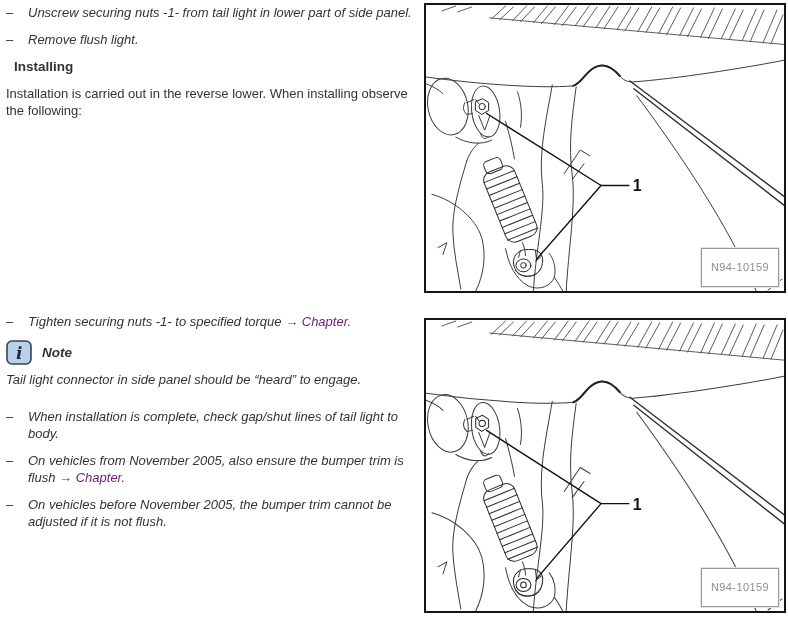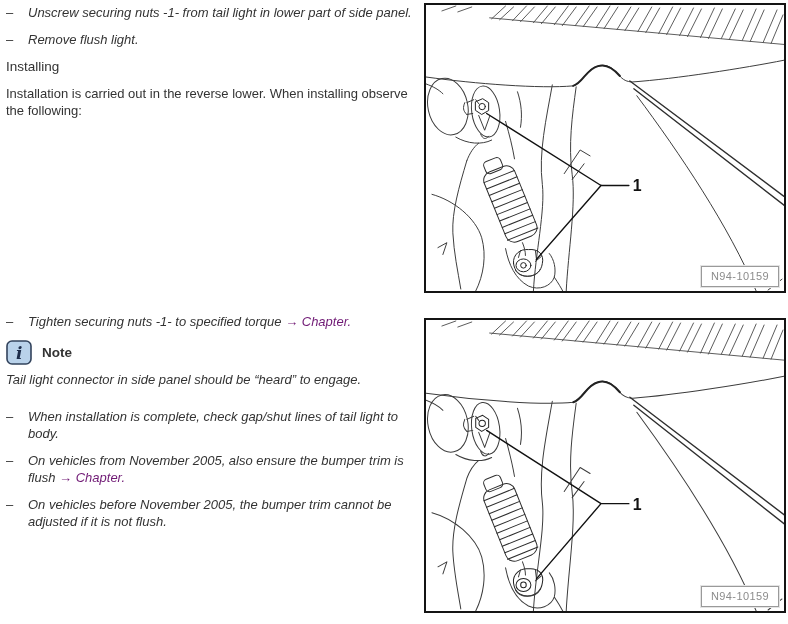--- a/index.html
+++ b/index.html
@@ -5,35 +5,35 @@
   html,body{margin:0;padding:0;background:#fff;}
   body{font-family:"Liberation Sans",sans-serif;color:#333;}
   .page{position:relative;width:788px;height:624px;background:#fff;overflow:hidden;}
 
   
   .blockA{position:absolute;left:6px;top:4px;width:412px;}
   .blockB{position:absolute;left:6px;top:313px;width:412px;}
   .bullet{display:flex;font-size:13px;line-height:17px;margin:0 0 10px 0;}
   .dash{flex:0 0 22px;}
   .btext{width:390px;font-style:italic;}
-  .heading{font-size:13.5px;font-weight:normal;line-height:17px;margin:0 0 10px 0;}
+  .heading{font-size:13.5px;font-weight:bold;line-height:17px;margin:0 0 10px 8px;}
   .para{font-size:13px;line-height:17px;margin:0 0 10px 0;width:412px;}
   .red{color:#701a75;}
   .note-row{display:flex;align-items:center;margin:1px 0 6px 0;height:25px;}
-  .note-label{font-weight:bold;font-size:13.5px;margin-left:10px;}
+  .note-label{font-weight:bold;font-style:italic;font-size:13.5px;margin-left:10px;}
   .note-text{font-style:italic;font-size:13px;line-height:17px;margin:0 0 20px 0;}
 
   
   figure{position:absolute;left:424px;margin:0;border:2px solid #141414;background:#fff;}
   #fig1{top:3px;width:358px;height:286px;}
   #fig2{top:318px;width:358px;height:291px;}
   svg.drawing{display:block;width:100%;height:100%;}
   .callout{font-family:"Liberation Sans",sans-serif;font-weight:bold;font-size:16px;fill:#111;}
   .figcode{position:absolute;right:5px;bottom:4px;border:1px solid #9a9a9a;box-shadow:0 0 0 1px #e4e4e4;
-           color:#8c8c8c;background:#fff;font-size:11px;line-height:13px;padding:3px 9px;letter-spacing:.4px;}
+           color:#8c8c8c;background:#fff;font-size:11px;line-height:13px;padding:12px 9px;letter-spacing:.4px;}
   .hiddefs{position:absolute;width:0;height:0;overflow:hidden;}
 </style>
 </head>
 <body>
 
 <svg class="hiddefs" aria-hidden="true">
   <defs>
     <g id="tl-drawing" fill="none" stroke="#3c3c3c" stroke-width="1" stroke-linecap="round" stroke-linejoin="round">
       <path stroke="#4a4a4a" stroke-width="0.9" d="M16,6 L30,1 M32,7 L46,2 M66,14 L80,1 M74,15 L88,2 M87,16 L101,1 M95,17 L109,2 M108,18 L122,1 M116,19 L130,2 M129,20 L143,1 M137,21 L151,2 M150,21 L164,1 M158,22 L172,2 M171,23 L185,1 M179,24 L193,2 M192,25 L206,2 M200,26 L214,3 M213,27 L227,2 M221,28 L235,3 M234,29 L248,2 M242,30 L256,3 M255,31 L269,3 M263,32 L277,4 M276,33 L290,3 M284,34 L298,4 M297,34 L311,4 M305,35 L319,5 M318,36 L332,4 M326,37 L340,5 M339,38 L353,5 M347,39 L359,10 M64,13 L360,40"></path>
       <path d="M0,73 C50,80 115,85 148,82 C157,80 160,66 172,62 C182,59 188,64 194,71 C198,76 202,78 208,78 C250,75 320,64 360,56"></path>

